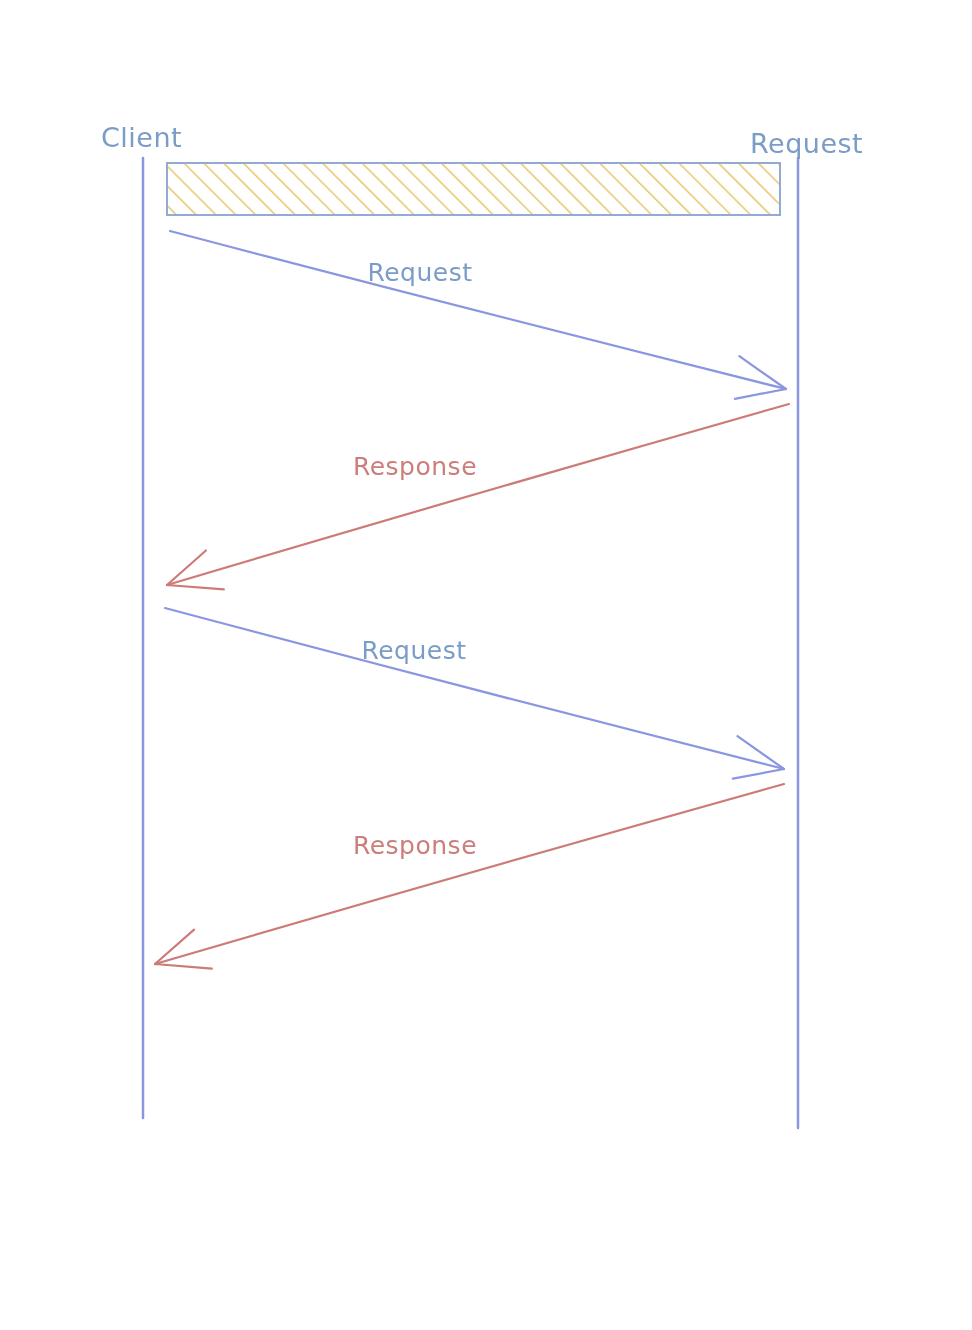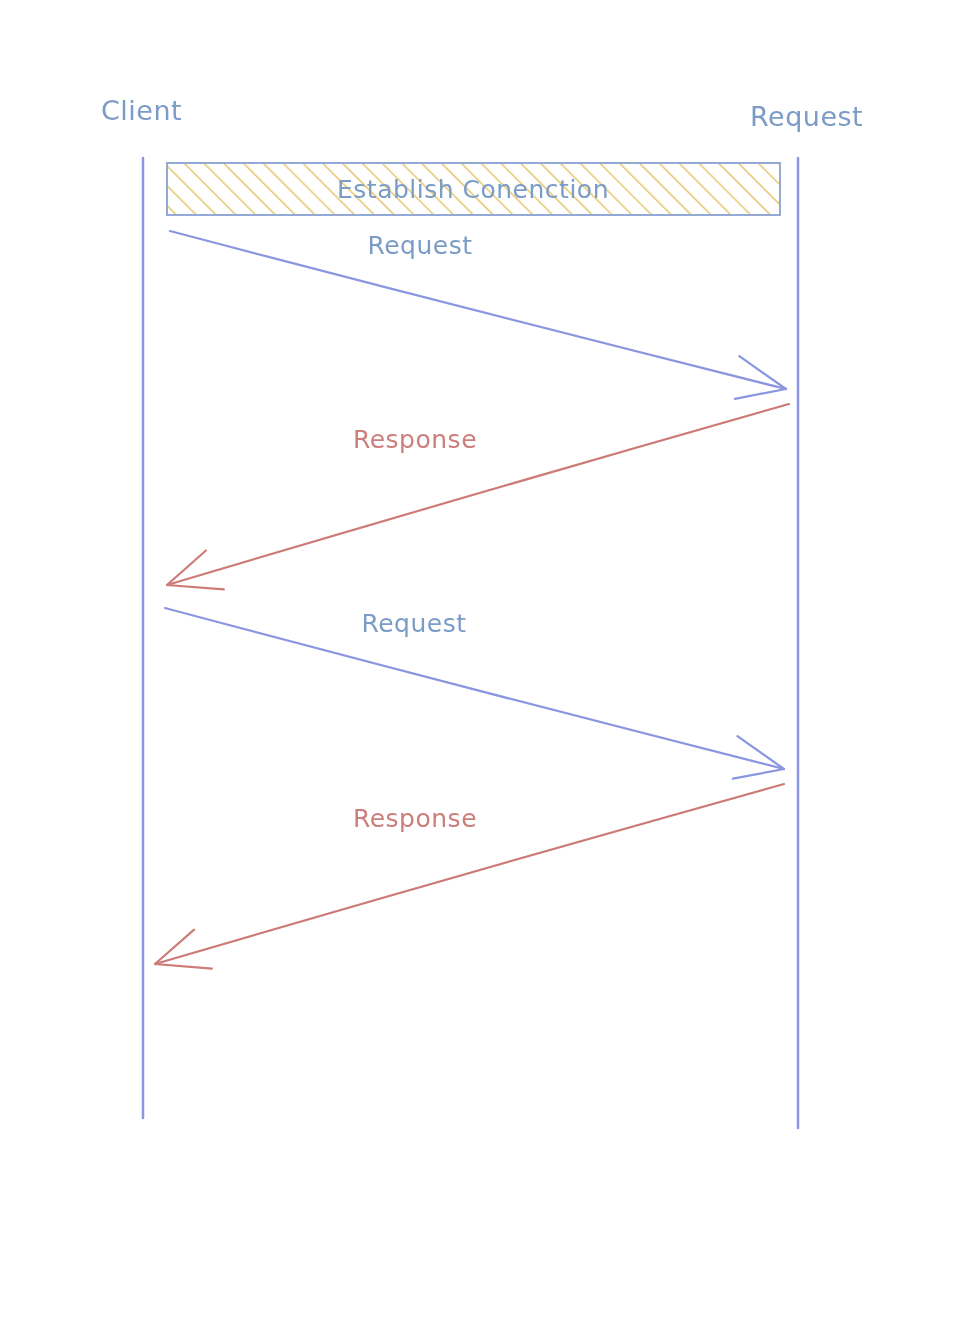--- a/index.html
+++ b/index.html
@@ -23,20 +23,21 @@
     position: absolute;
     left: 0;
     top: 0;
     width: 972px;
     height: 1330px;
   }
   .hand-text {
     font-family: "DejaVu Sans", sans-serif;
     font-weight: 400;
     letter-spacing: 0.5px;
+    margin-top: 27px;
   }
   .actor-label {
     position: absolute;
     font-size: 27px;
     color: #7a9cc6;
     white-space: nowrap;
     font-style: normal;
   }
   .msg-label {
     position: absolute;
@@ -95,20 +96,19 @@
 
     <g>
       <path id="arrow-3-line" d="M 784 784 Q 468.9497502983226 872.0771829869163 155 964" stroke="#cc7b76" stroke-width="2.2" fill="none" stroke-linecap="round"></path>
       <path id="arrow-3-head" d="M 155 964 L 194.08319074721942 929.699792988723 M 155 964 L 211.80437544666003 968.7183609564007" stroke="#cc7b76" stroke-width="2.2" fill="none" stroke-linecap="round"></path>
     </g>
   </svg>
 
   <div class="actor-label hand-text" id="actor-label-0" style="left: 101px; top: 95px; color: rgb(122, 156, 198);">Client</div>
   <div class="actor-label hand-text" id="actor-label-1" style="left: 750px; top: 101px; color: rgb(122, 156, 198);">Request</div>
 
-  <div class="banner-label hand-text" id="banner-label" style="left: 473px; top: 189px; color: rgb(122, 156, 198);">Establish Conenction</div>
 
   <div class="msg-label hand-text request" id="msg-label-0" style="left: 420px; top: 231px; color: rgb(122, 156, 198);">Request</div>
   <div class="msg-label hand-text response" id="msg-label-1" style="left: 415px; top: 425px; color: rgb(204, 126, 123);">Response</div>
   <div class="msg-label hand-text request" id="msg-label-2" style="left: 414px; top: 609px; color: rgb(122, 156, 198);">Request</div>
   <div class="msg-label hand-text response" id="msg-label-3" style="left: 415px; top: 804px; color: rgb(204, 126, 123);">Response</div>
 
 </div>
 
 </body></html>

